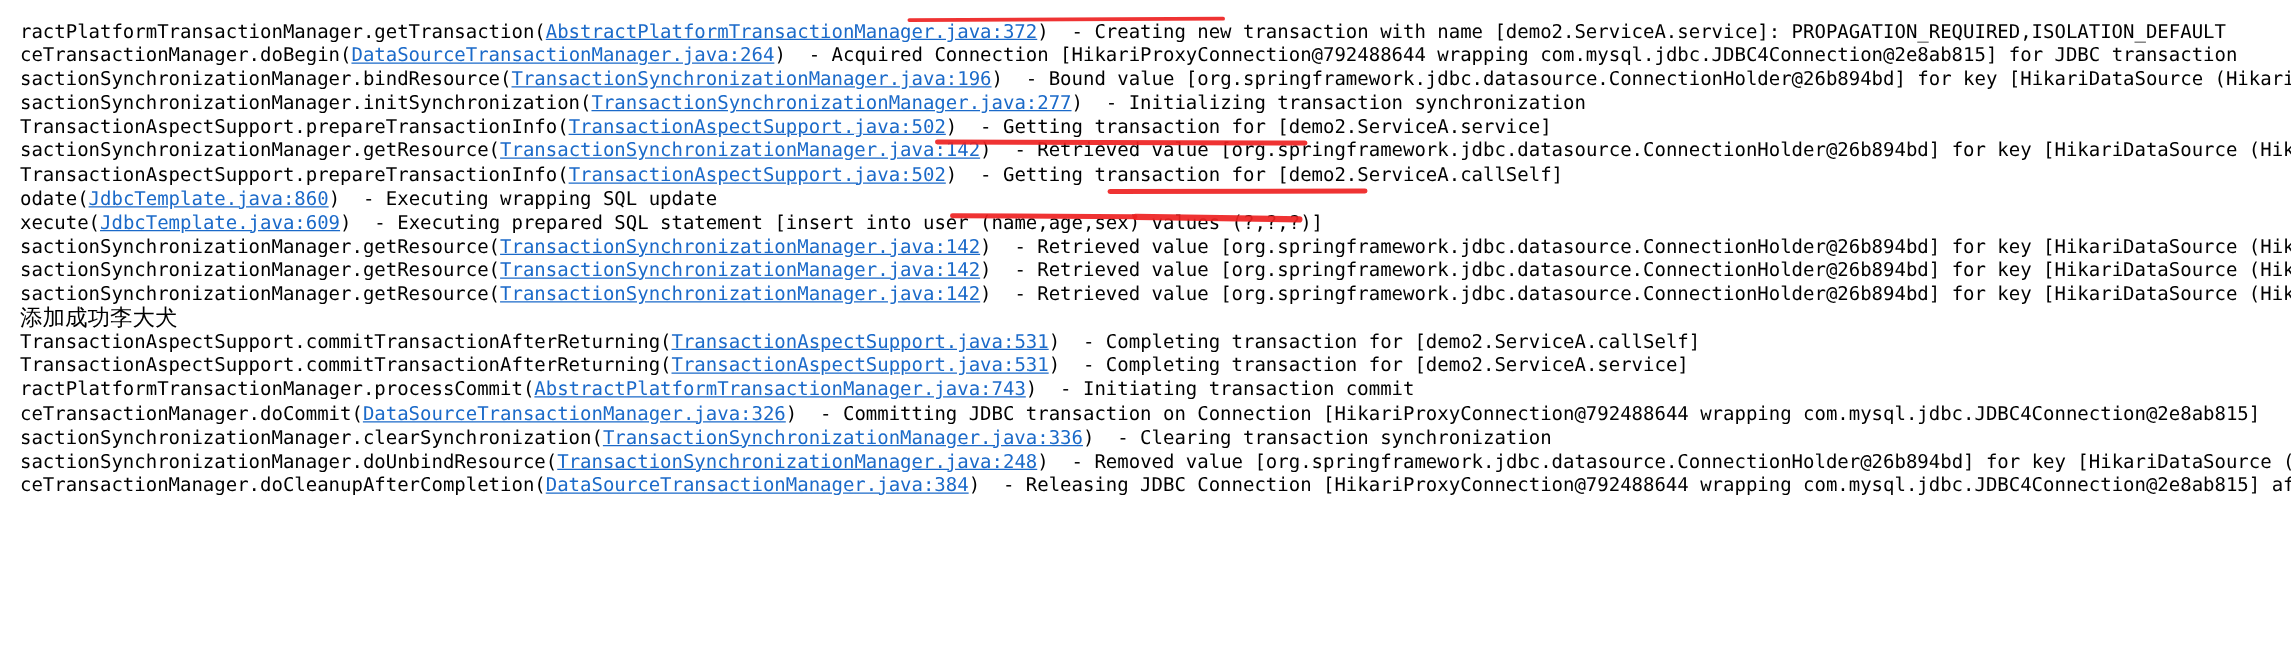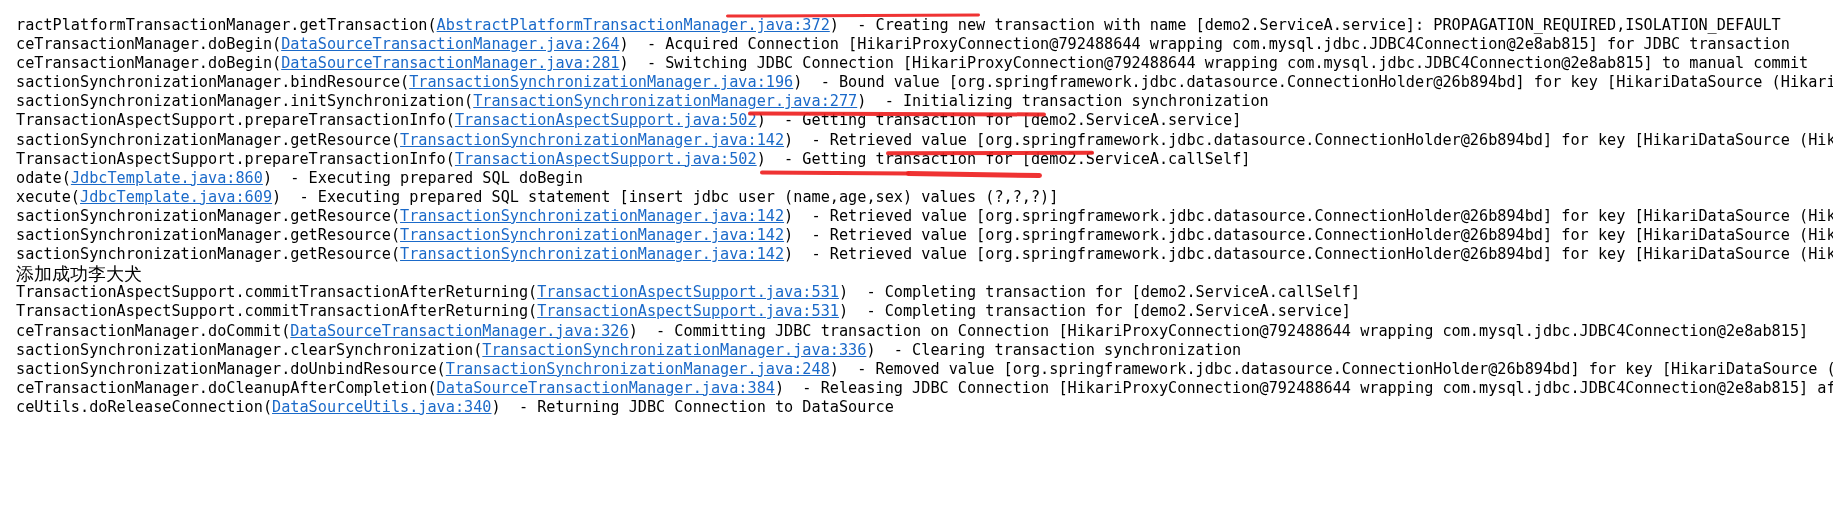--- a/index.html
+++ b/index.html
@@ -86,39 +86,38 @@
     transform: rotate(0.9deg);
   }
 </style>
 </head>
 <body>
 
 <div id="console">
   <div id="log-lines">
       <div class="log-line"><span>ractPlatformTransactionManager.getTransaction(</span><span class="lnk">AbstractPlatformTransactionManager.java:372</span><span>)  - Creating new transaction with name [demo2.ServiceA.service]: PROPAGATION_REQUIRED,ISOLATION_DEFAULT</span></div>
       <div class="log-line"><span>ceTransactionManager.doBegin(</span><span class="lnk">DataSourceTransactionManager.java:264</span><span>)  - Acquired Connection [HikariProxyConnection@792488644 wrapping com.mysql.jdbc.JDBC4Connection@2e8ab815] for JDBC transaction</span></div>
-      <div class="log-line"><span>ceTransactionManager.doBegin(</span><span class="lnk">DataSourceTransactionManager.java:281</span><span>)  - Switching JDBC Connection [HikariProxyConnection@792488644 wrapping com.mysql.jdbc.JDBC4Connection@2e8ab815] to manual commit</span></div>
       <div class="log-line"><span>sactionSynchronizationManager.bindResource(</span><span class="lnk">TransactionSynchronizationManager.java:196</span><span>)  - Bound value [org.springframework.jdbc.datasource.ConnectionHolder@26b894bd] for key [HikariDataSource (HikariPool</span></div>
       <div class="log-line"><span>sactionSynchronizationManager.initSynchronization(</span><span class="lnk">TransactionSynchronizationManager.java:277</span><span>)  - Initializing transaction synchronization</span></div>
       <div class="log-line"><span>TransactionAspectSupport.prepareTransactionInfo(</span><span class="lnk">TransactionAspectSupport.java:502</span><span>)  - Getting transaction for [demo2.ServiceA.service]</span></div>
       <div class="log-line"><span>sactionSynchronizationManager.getResource(</span><span class="lnk">TransactionSynchronizationManager.java:142</span><span>)  - Retrieved value [org.springframework.jdbc.datasource.ConnectionHolder@26b894bd] for key [HikariDataSource (HikariP</span></div>
       <div class="log-line"><span>TransactionAspectSupport.prepareTransactionInfo(</span><span class="lnk">TransactionAspectSupport.java:502</span><span>)  - Getting transaction for [demo2.ServiceA.callSelf]</span></div>
-      <div class="log-line"><span>odate(</span><span class="lnk">JdbcTemplate.java:860</span><span>)  - Executing prepared SQL doBegin</span></div>
-      <div class="log-line"><span>xecute(</span><span class="lnk">JdbcTemplate.java:609</span><span>)  - Executing prepared SQL statement [insert jdbc user (name,age,sex) values (?,?,?)]</span></div>
+      <div class="log-line"><span>odate(</span><span class="lnk">JdbcTemplate.java:860</span><span>)  - Executing wrapping SQL update</span></div>
+      <div class="log-line"><span>xecute(</span><span class="lnk">JdbcTemplate.java:609</span><span>)  - Executing prepared SQL statement [insert into user (name,age,sex) values (?,?,?)]</span></div>
       <div class="log-line"><span>sactionSynchronizationManager.getResource(</span><span class="lnk">TransactionSynchronizationManager.java:142</span><span>)  - Retrieved value [org.springframework.jdbc.datasource.ConnectionHolder@26b894bd] for key [HikariDataSource (HikariP</span></div>
       <div class="log-line"><span>sactionSynchronizationManager.getResource(</span><span class="lnk">TransactionSynchronizationManager.java:142</span><span>)  - Retrieved value [org.springframework.jdbc.datasource.ConnectionHolder@26b894bd] for key [HikariDataSource (HikariP</span></div>
       <div class="log-line"><span>sactionSynchronizationManager.getResource(</span><span class="lnk">TransactionSynchronizationManager.java:142</span><span>)  - Retrieved value [org.springframework.jdbc.datasource.ConnectionHolder@26b894bd] for key [HikariDataSource (HikariP</span></div>
       <div class="log-line"><span class="cn">添加成功李大犬</span></div>
       <div class="log-line"><span>TransactionAspectSupport.commitTransactionAfterReturning(</span><span class="lnk">TransactionAspectSupport.java:531</span><span>)  - Completing transaction for [demo2.ServiceA.callSelf]</span></div>
       <div class="log-line"><span>TransactionAspectSupport.commitTransactionAfterReturning(</span><span class="lnk">TransactionAspectSupport.java:531</span><span>)  - Completing transaction for [demo2.ServiceA.service]</span></div>
+      <div class="log-line"><span>ractPlatformTransactionManager.processCommit(</span><span class="lnk">AbstractPlatformTransactionManager.java:743</span><span>)  - Initiating transaction commit</span></div>
       <div class="log-line"><span>ceTransactionManager.doCommit(</span><span class="lnk">DataSourceTransactionManager.java:326</span><span>)  - Committing JDBC transaction on Connection [HikariProxyConnection@792488644 wrapping com.mysql.jdbc.JDBC4Connection@2e8ab815]</span></div>
       <div class="log-line"><span>sactionSynchronizationManager.clearSynchronization(</span><span class="lnk">TransactionSynchronizationManager.java:336</span><span>)  - Clearing transaction synchronization</span></div>
       <div class="log-line"><span>sactionSynchronizationManager.doUnbindResource(</span><span class="lnk">TransactionSynchronizationManager.java:248</span><span>)  - Removed value [org.springframework.jdbc.datasource.ConnectionHolder@26b894bd] for key [HikariDataSource (Hika</span></div>
       <div class="log-line"><span>ceTransactionManager.doCleanupAfterCompletion(</span><span class="lnk">DataSourceTransactionManager.java:384</span><span>)  - Releasing JDBC Connection [HikariProxyConnection@792488644 wrapping com.mysql.jdbc.JDBC4Connection@2e8ab815] after</span></div>
-      <div class="log-line"><span>ceUtils.doReleaseConnection(</span><span class="lnk">DataSourceUtils.java:340</span><span>)  - Returning JDBC Connection to DataSource</span></div>
     </div>
 
   <div class="marker m1"></div>
   <div class="marker m2"></div>
   <div class="marker m3"></div>
   <div class="marker m4a"></div>
   <div class="marker m4b"></div>
 </div>
 
 </body></html>

